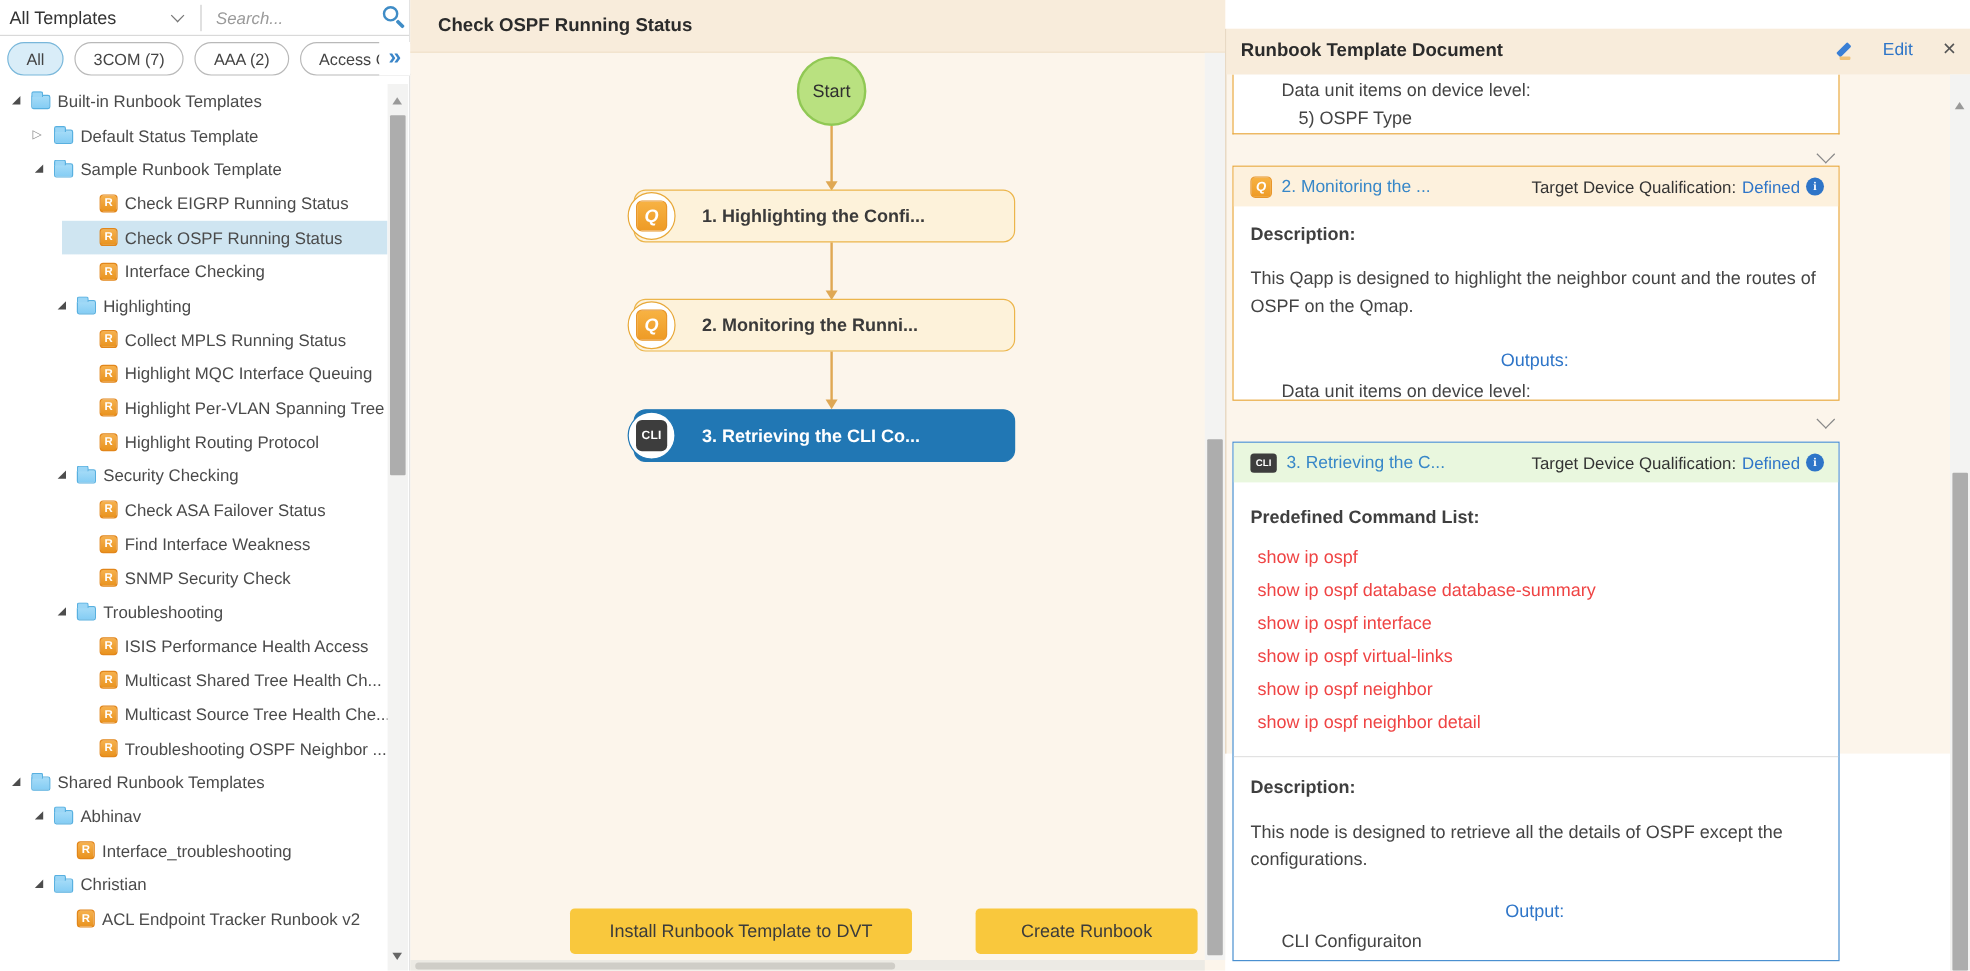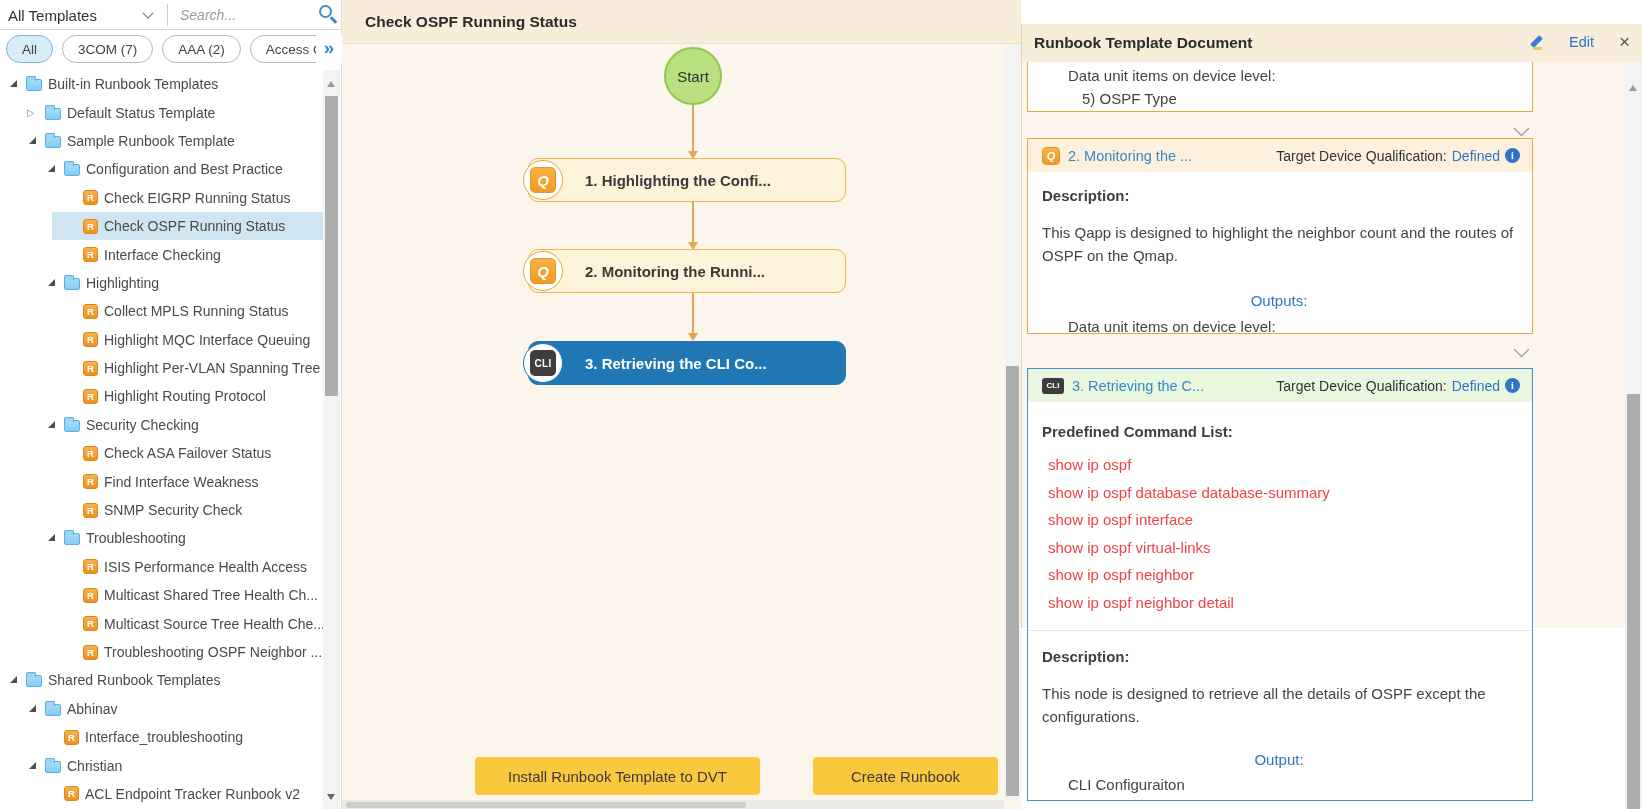--- a/index.html
+++ b/index.html
@@ -209,25 +209,20 @@
         <div class="tree-row" style="padding-left: 27px;">
           <span class="twisty-closed">▷</span>
           <span class="folder"></span>
           <span>Default Status Template</span>
         </div>
         <div class="tree-row" style="padding-left: 27px;">
           <span class="twisty-open"></span>
           <span class="folder"></span>
           <span>Sample Runbook Template</span>
         </div>
-        <div class="tree-row" style="padding-left: 46px;">
-          <span class="twisty-open"></span>
-          <span class="folder"></span>
-          <span>Configuration and Best Practice</span>
-        </div>
         <div class="tree-row" style="padding-left: 65px;">
           <span class="twisty-space"></span>
           <span class="r-icon">R</span>
           <span>Check EIGRP Running Status</span>
         </div>
         <div class="tree-row selected" style="padding-left: 65px;">
           <span class="twisty-space"></span>
           <span class="r-icon">R</span>
           <span>Check OSPF Running Status</span>
         </div>

